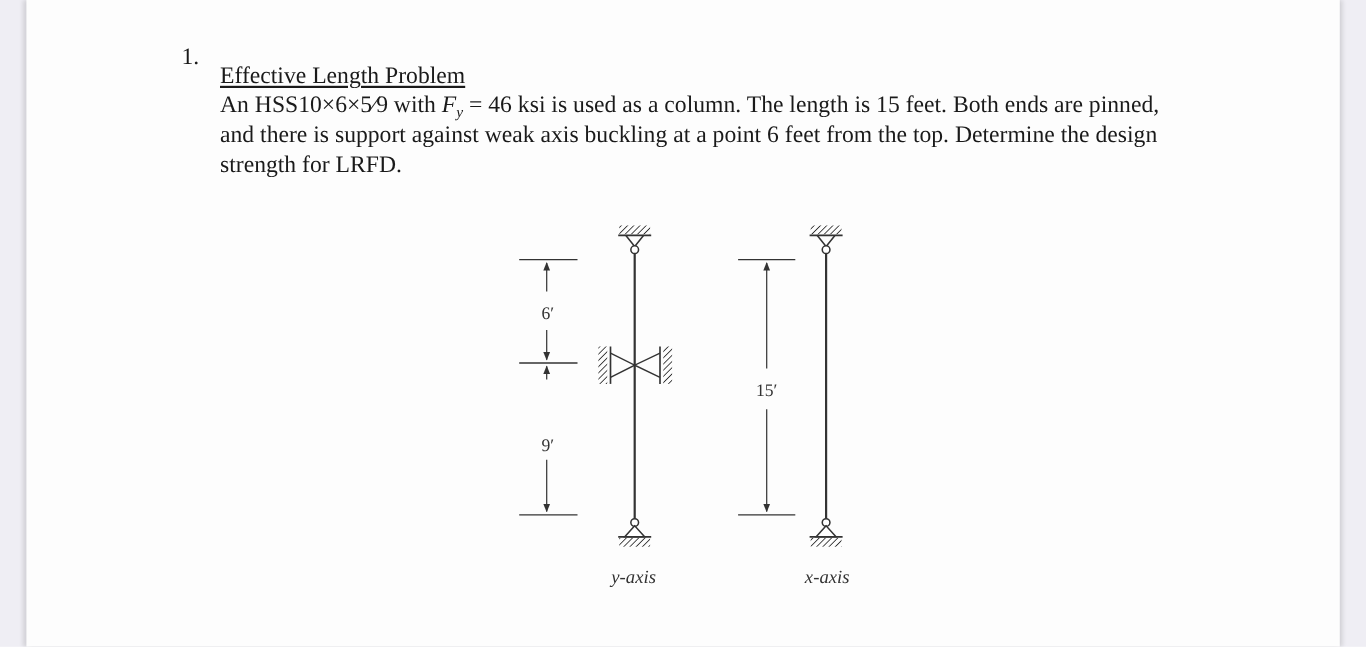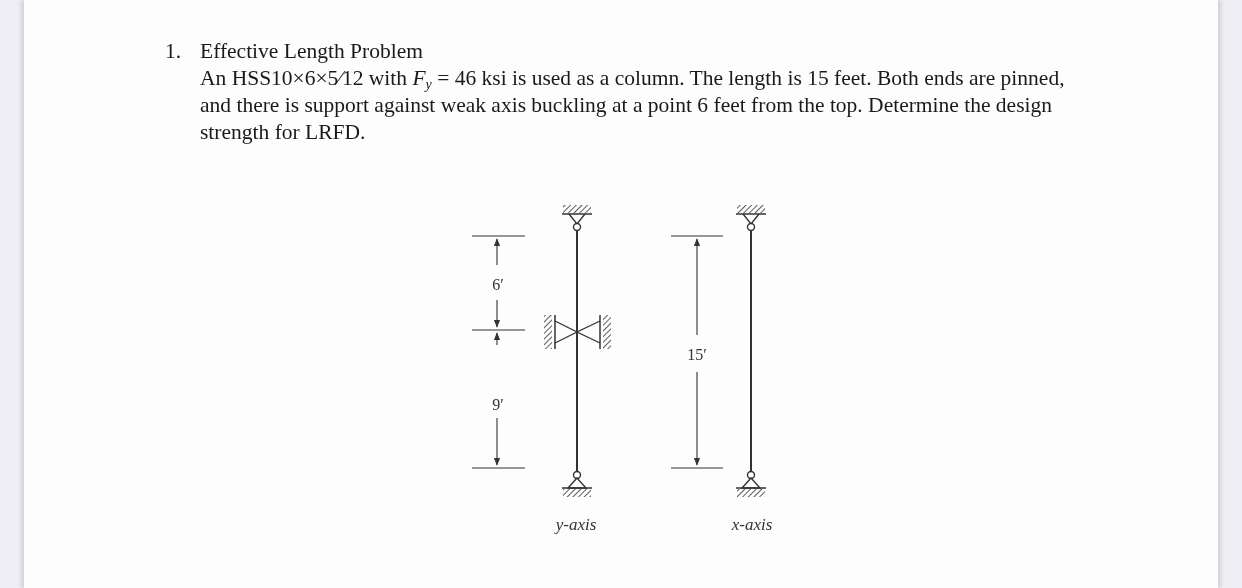--- a/index.html
+++ b/index.html
@@ -14,36 +14,36 @@
     position:absolute; left:24px; top:0; width:1194px; height:588px;
     background:#fdfdfd;
     box-shadow: -3px 0 4px rgba(0,0,0,0.12), 3px 0 4px rgba(0,0,0,0.12);
   }
   .problem {
     position:absolute; left:165px; top:38px; width:920px;
     font-size:21.5px; line-height:27px;
   }
   .num { position:absolute; left:0; top:0; }
   .body { margin-left:35px; }
-  .title { text-underline-offset:3px; }
+  .title { text-decoration:underline; text-underline-offset:3px;margin-top:17px; }
   .fy i { font-style:italic; }
   .fy sub { font-size:14px; font-style:italic; vertical-align:-4px; line-height:0; }
   svg.diagram { position:absolute; left:0; top:0; }
   .label { font-family:"Liberation Serif", serif; }
 </style>
 </head>
 <body>
 
 <div class="page"></div>
 
 <div class="problem">
   <span class="num">1.</span>
   <div class="body">
     <div class="title">Effective Length Problem</div>
-    <div><span>An HSS10×6×5⁄12 with </span><span class="fy"><i>F</i><sub>y</sub></span><span> = 46 ksi is used as a column. The length is 15 feet. Both ends are pinned, and there is support against weak axis buckling at a point 6 feet from the top. Determine the design strength for LRFD.</span></div>
+    <div><span>An HSS10×6×5⁄9 with </span><span class="fy"><i>F</i><sub>y</sub></span><span> = 46 ksi is used as a column. The length is 15 feet. Both ends are pinned, and there is support against weak axis buckling at a point 6 feet from the top. Determine the design strength for LRFD.</span></div>
   </div>
 </div>
 
 <svg class="diagram" width="1242" height="588">
   <defs>
     <pattern id="hatch" patternUnits="userSpaceOnUse" width="4" height="4" patternTransform="rotate(45)">
       <line x1="0" y1="0" x2="0" y2="4" stroke="#333" stroke-width="1.6"></line>
     </pattern>
     <marker id="arr" viewBox="0 0 10 10" refX="9" refY="5" markerWidth="7" markerHeight="7" orient="auto">
       <path d="M0,1 L10,5 L0,9 z" fill="#333"></path>

